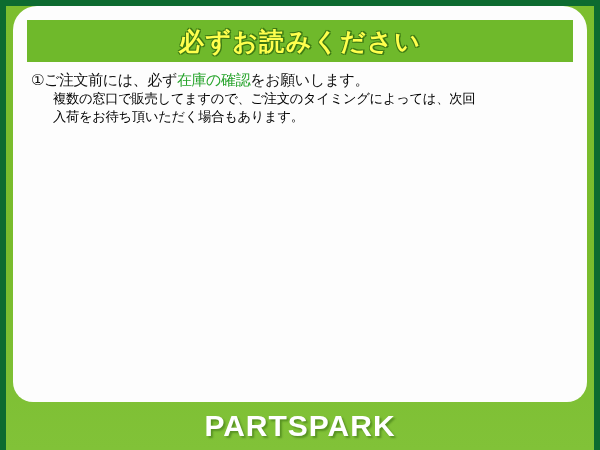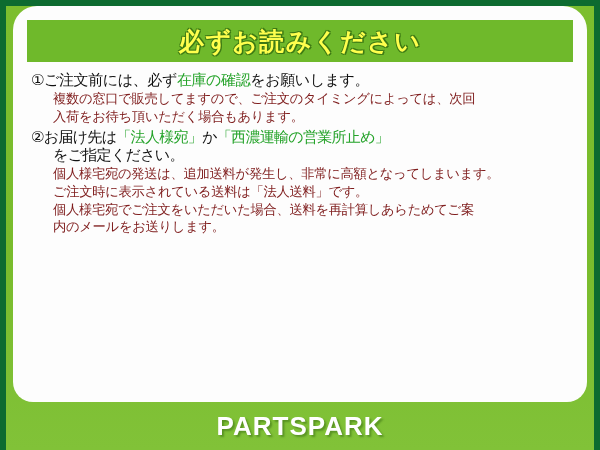--- a/index.html
+++ b/index.html
@@ -90,21 +90,21 @@
   .headline.wrap { white-space: normal; }
 
   .marker { color: #111111; }
 
   .hl {
     color: #25a32a;
   }
 
   .subtext {
     font-size: 13.3px;
-    color: #7f1d1d;
+    color: #000000;
     line-height: 1.33;
     letter-spacing: -0.3px;
     padding-left: 22px;
     margin-top: 1px;
     white-space: pre-line;
   }
 
   .sec2 .headline { letter-spacing: -0.7px; }
   .sec2 .indent { padding-left: 22px; display: block; }
 
@@ -115,21 +115,21 @@
     right: 0;
     bottom: 0;
     height: 48px;
     display: flex;
     align-items: center;
     justify-content: center;
   }
 
   .brand {
     color: #ffffff;
-    font-size: 26px;
+    font-size: 30px;
     font-weight: bold;
     letter-spacing: 1px;
     text-shadow: 2px 2px 2px rgba(40, 90, 10, 0.45);
     font-family: "Liberation Sans", "DejaVu Sans", sans-serif;
     text-align: center;
   }
 </style>
 </head>
 <body>
 
@@ -145,29 +145,20 @@
       <div class="sections">
 
         <div class="section sec1">
           <div class="headline">
             <span class="marker">①</span><span>ご注文前には、必ず</span><span class="hl">在庫の確認</span><span>をお願いします。</span>
           </div>
           <div class="subtext">複数の窓口で販売してますので、ご注文のタイミングによっては、次回
 入荷をお待ち頂いただく場合もあります。</div>
         </div>
 
-        <div class="section sec2">
-          <div class="headline wrap">
-            <span class="marker">②</span><span>お届け先は</span><span class="hl">「法人様宛」</span><span>か</span><span class="hl">「西濃運輸の営業所止め」</span><span class="indent">をご指定ください。</span>
-          </div>
-          <div class="subtext">個人様宅宛の発送は、追加送料が発生し、非常に高額となってしまいます。
-ご注文時に表示されている送料は「法人送料」です。
-個人様宅宛でご注文をいただいた場合、送料を再計算しあらためてご案
-内のメールをお送りします。</div>
-        </div>
 
         <div class="section sec3">
         </div>
 
       </div>
     </div>
 
     <div class="footer">
       <span class="brand">PARTSPARK</span>
     </div>

